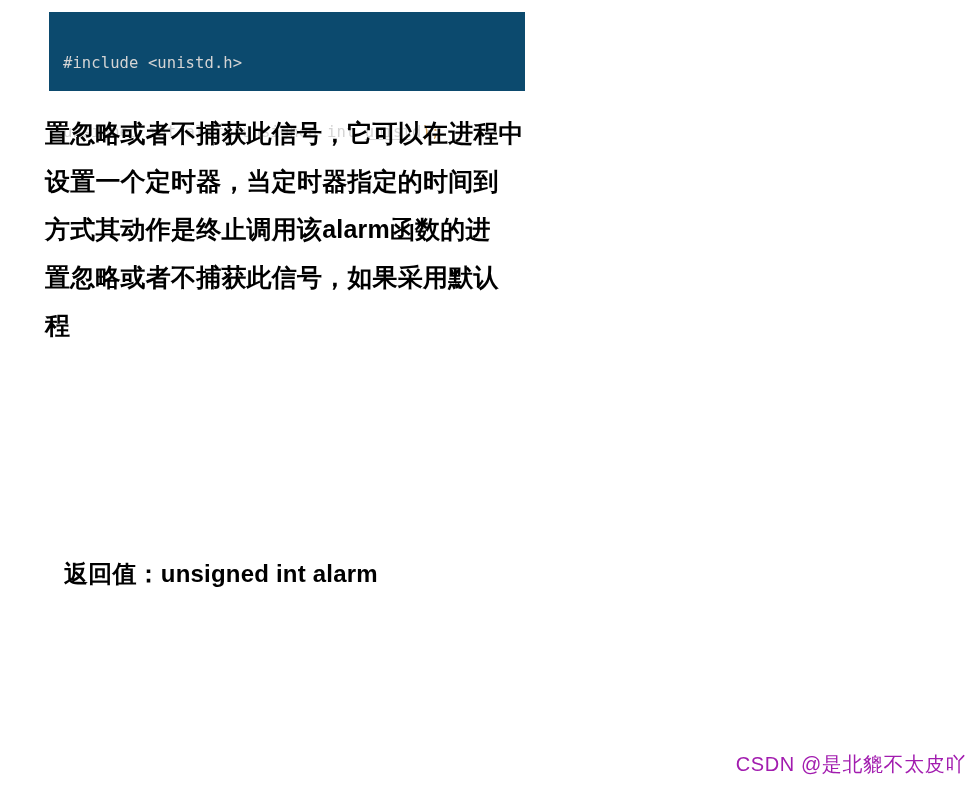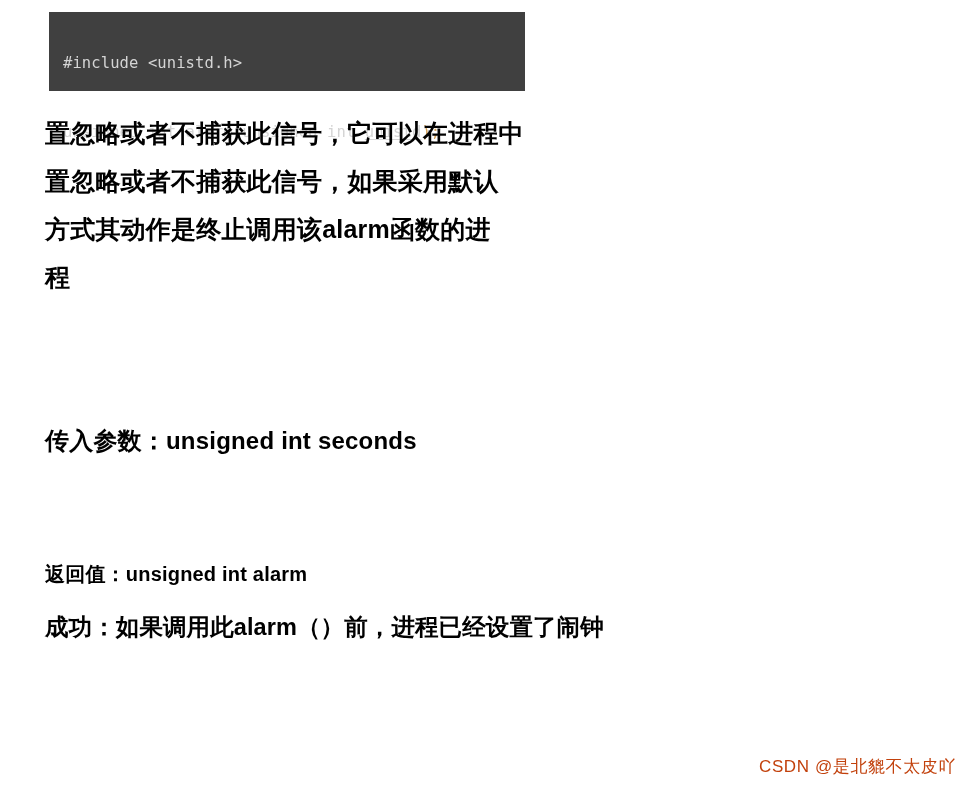--- a/index.html
+++ b/index.html
@@ -17,21 +17,21 @@
     -webkit-font-smoothing: antialiased;
   }
 
   
   .code-block {
     position: absolute;
     left: 49px;
     top: 12px;
     width: 476px;
     height: 79px;
-    background: #404040;
+    background: #0c4a6e;
     box-sizing: border-box;
     padding: 9px 0 0 14px;
     font-family: "DejaVu Sans Mono", "Liberation Mono", monospace;
     font-size: 15.5px;
     line-height: 17px;
     color: #d4d4d4;
     letter-spacing: 0.1px;
     white-space: pre;
   }
   .code-line {
@@ -65,67 +65,67 @@
     top: 418px;
     width: 700px;
     font-size: 24px;
     line-height: 46px;
     letter-spacing: 0.2px;
   }
 
   .return-head {
     top: 557px;
     width: 760px;
-    font-size: 20px;
+    font-size: 24px;
     line-height: 34px;
     letter-spacing: 0.2px;
+    margin-left: 19px;
   }
 
   .return-body {
     top: 608px;
     width: 760px;
     font-size: 23.5px;
     line-height: 39px;
     letter-spacing: 0.1px;
   }
 
   .line { display: block; }
 
   
   .watermark {
     position: absolute;
-    right: 20px;
+    right: 10px;
     bottom: 12px;
-    font-size: 17px;
-    color: #c2410c;
+    font-size: 20px;
+    color: #a21caf;
     font-weight: normal;
     letter-spacing: 0.6px;
     font-family: "Liberation Sans", "DejaVu Sans", sans-serif;
   }
 </style>
 </head>
 <body>
 
 <div class="code-block">
   <span class="code-line first">#include &lt;unistd.h&gt;</span>
   <span class="code-line"><span>unsigned int alarm(unsigned int </span><span class="tok-param">unistd</span><span class="tok-punct">);</span></span>
 </div>
 
 <div class="prose para-main">
   <span class="line">置忽略或者不捕获此信号，它可以在进程中</span>
+  <span class="line">设置一个定时器，当定时器指定的时间到</span>
+  <span class="line">方式其动作是终止调用该alarm函数的进</span>
   <span class="line">置忽略或者不捕获此信号，如果采用默认</span>
-  <span class="line">方式其动作是终止调用该alarm函数的进</span>
   <span class="line">程</span>
 </div>
 
 <div class="prose param-block">
-  <span class="line">传入参数：unsigned int seconds</span>
 </div>
 
 <div class="prose return-head">
   <span class="line">返回值：unsigned int alarm</span>
 </div>
 
 <div class="prose return-body">
-  <span class="line">成功：如果调用此alarm（）前，进程已经设置了闹钟</span>
 </div>
 
 <div class="watermark">CSDN @是北貔不太皮吖</div>
 
 </body></html>

